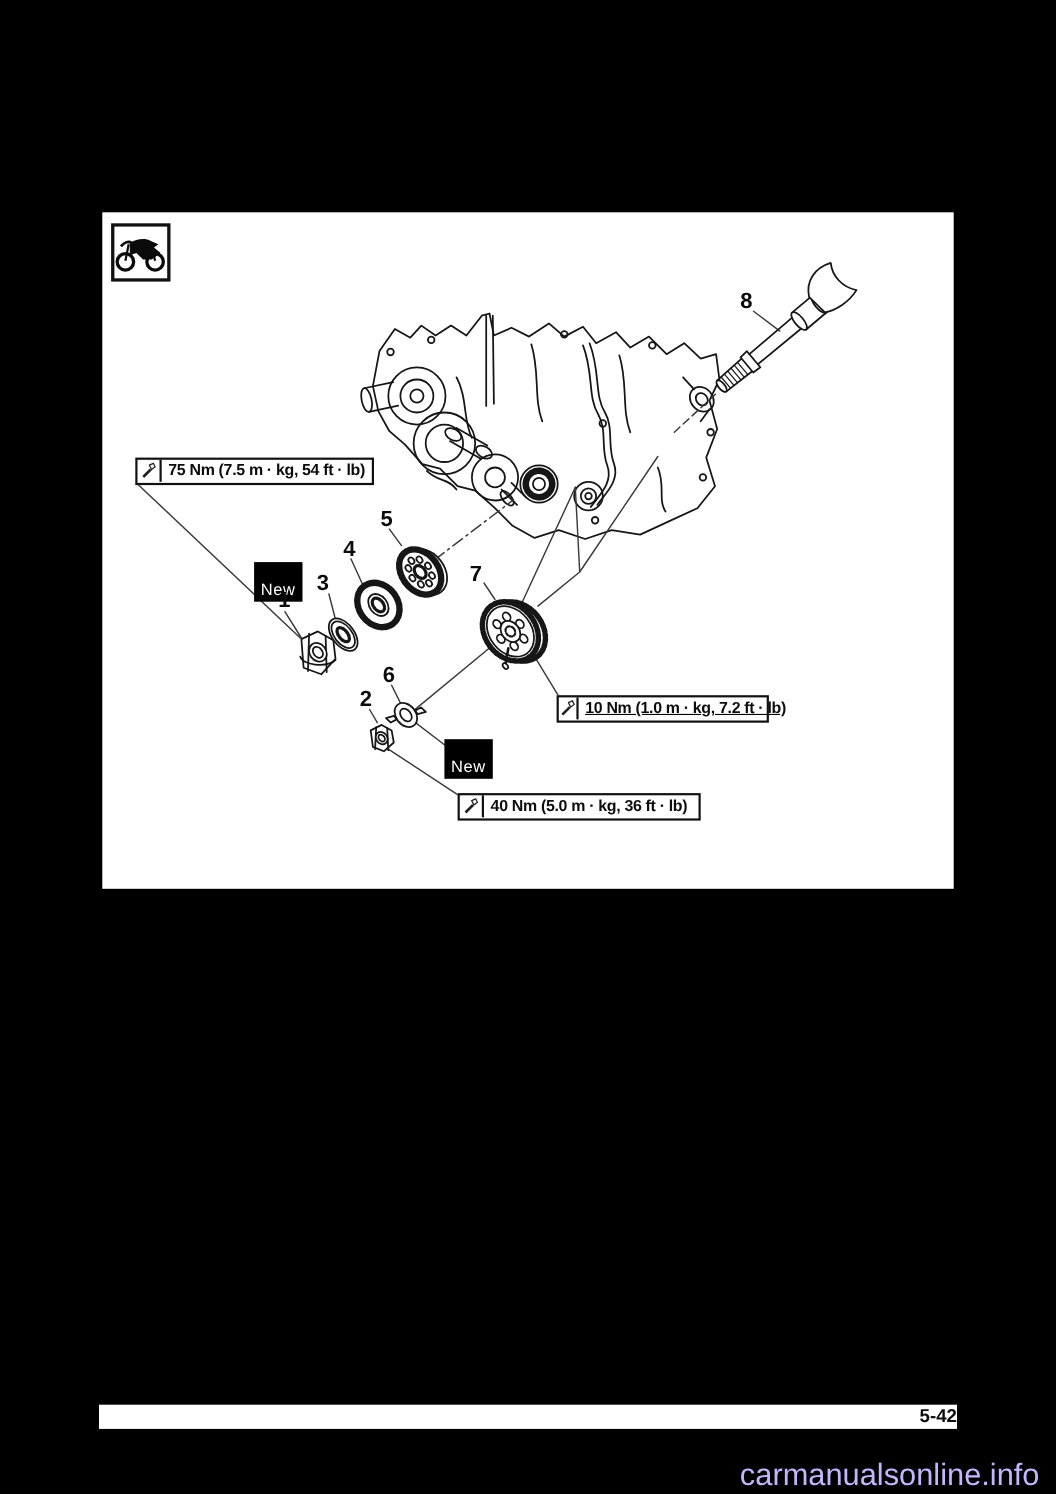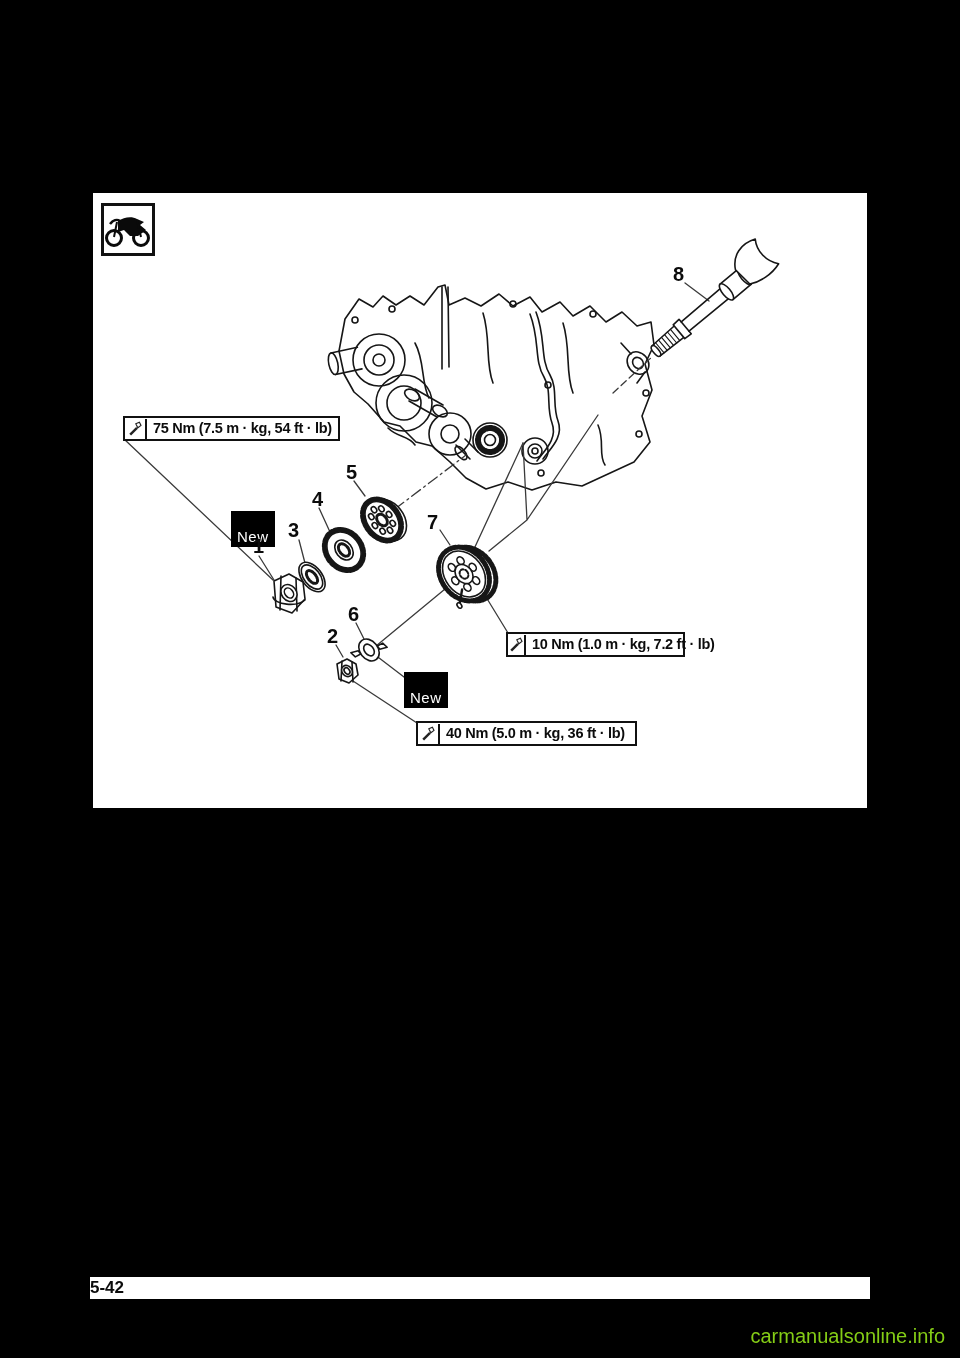--- a/index.html
+++ b/index.html
@@ -2,33 +2,33 @@
 <html><head>
 <meta charset="utf-8">
 <style>
   html,body{margin:0;padding:0;background:#000;}
   body{width:960px;height:1358px;position:relative;overflow:hidden;
        font-family:"Liberation Sans",sans-serif;}
   .sheet{position:absolute;left:93px;top:193px;width:774px;height:615px;background:#fff;}
   .art{position:absolute;left:0;top:0;}
   .moto-box{position:absolute;left:8px;top:10px;width:54px;height:53px;
             border:3px solid #111;background:#fff;box-sizing:border-box;}
-  .torque{position:absolute;display:flex;align-items:flex-end;background:#fff;
+  .torque{position:absolute;display:flex;align-items:flex-start;background:#fff;
           border:2px solid #111;box-sizing:border-box;height:25px;}
   .torque .wcell{width:20px;border-right:2px solid #111;display:flex;
                  align-items:center;justify-content:center;}
   .torque .ttext{font-size:14.5px;font-weight:bold;color:#0c0c0c;line-height:21px;
                  padding:0 6px;white-space:nowrap;letter-spacing:-0.3px;}
   .newlbl{position:absolute;background:#000;color:#fff;font-size:15px;
           padding:17px 6px 2px;letter-spacing:0.5px;}
   .pnum{position:absolute;font-size:20px;font-weight:bold;color:#0c0c0c;}
   .footer-strip{position:absolute;left:90px;top:1277px;width:780px;height:22px;
-                background:#fff;text-align:left;}
+                background:#fff;text-align:right;}
   .pagenumber{font-size:17px;font-weight:bold;color:#0c0c0c;line-height:22px;}
-  .watermark{position:absolute;right:15px;top:1325px;font-size:20px;color:#84cc16;
+  .watermark{position:absolute;right:15px;top:1325px;font-size:28px;color:#c4b5fd;
              letter-spacing:0px;}
 </style>
 </head>
 <body>
 
 <div class="sheet">
 
   <svg class="art" width="774" height="615" viewBox="0 0 774 615">
     <g fill="none" stroke="#161616" stroke-width="1.6" stroke-linecap="round" stroke-linejoin="round">
 
@@ -207,21 +207,21 @@
   <div class="torque" style="left:30px;top:223px;width:217px;">
     <span class="wcell">
       <svg width="16" height="20" viewBox="0 0 20 22">
         <path d="M4,18 L12.5,9.5" stroke="#222" stroke-width="3" fill="none"></path>
         <path d="M11,4.5 L15.5,2.5 17.5,6.5 13.5,9.5 Z" stroke="#222" stroke-width="1.4" fill="#fff"></path>
       </svg>
     </span>
     <span class="ttext">75 Nm (7.5 m · kg, 54 ft · lb)</span>
   </div>
 
-  <div class="torque" style="left:413px;top:439px;width:179px;">
+  <div class="torque" style="left:413px;top:439px;width:193px;text-decoration:underline;">
     <span class="wcell">
       <svg width="16" height="20" viewBox="0 0 20 22">
         <path d="M4,18 L12.5,9.5" stroke="#222" stroke-width="3" fill="none"></path>
         <path d="M11,4.5 L15.5,2.5 17.5,6.5 13.5,9.5 Z" stroke="#222" stroke-width="1.4" fill="#fff"></path>
       </svg>
     </span>
     <span class="ttext">10 Nm (1.0 m · kg, 7.2 ft · lb)</span>
   </div>
 
   <div class="torque" style="left:323px;top:528px;width:221px;">

